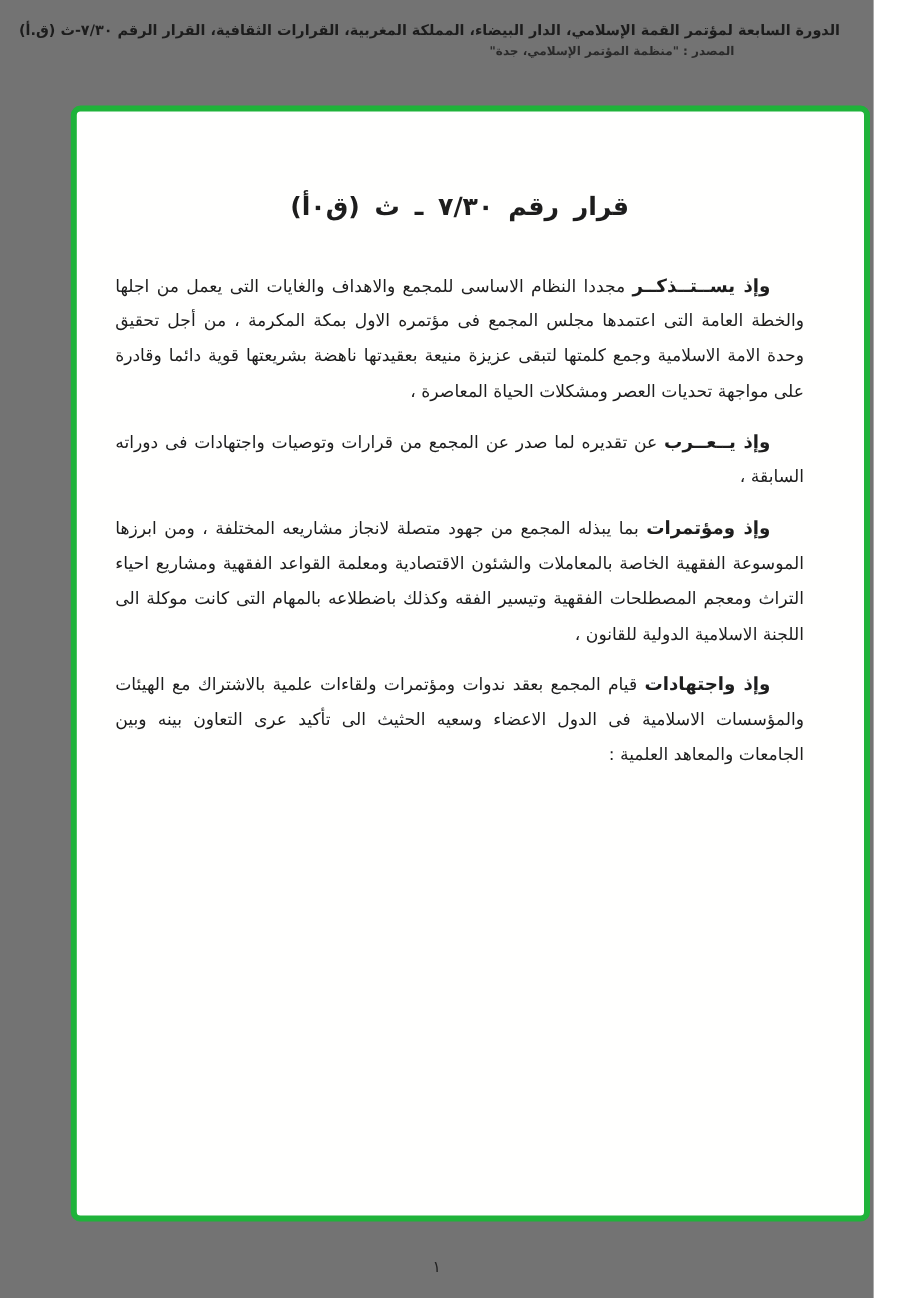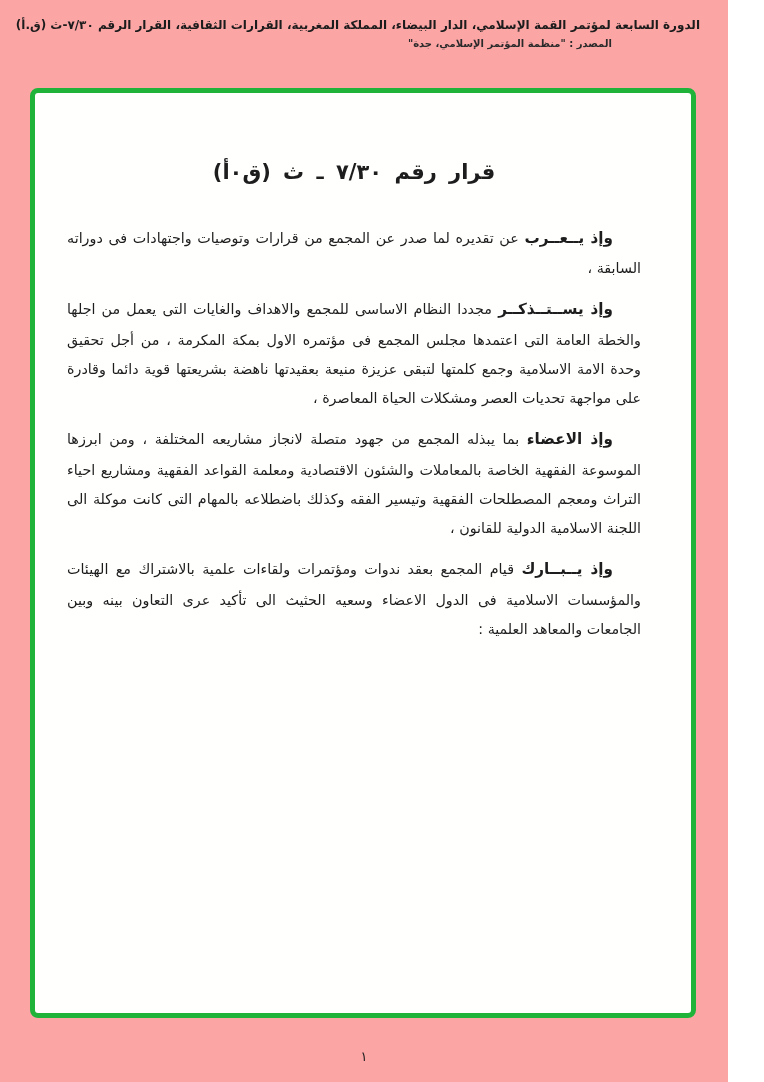--- a/index.html
+++ b/index.html
@@ -5,21 +5,21 @@
   html, body {
     margin: 0;
     padding: 0;
     background: #ffffff;
     font-family: "DejaVu Sans", sans-serif;
   }
   .page {
     position: relative;
     width: 728px;
     height: 1082px;
-    background: #fca5a5;
+    background: #737373;
     overflow: hidden;
     color: #1c1c1c;
   }
   .header {
     direction: rtl;
     text-align: center;
     padding: 16px 28px 0 28px;
   }
   .header .h1 {
     font-weight: bold;
@@ -30,21 +30,21 @@
   .header .h2 {
     font-weight: bold;
     font-size: 10px;
     margin-top: 4px;
     text-align: right;
     padding-right: 88px;
     color: #2a2a2a;
   }
   .frame {
     position: absolute;
-    left: 30px;
+    left: 59px;
     top: 88px;
     width: 666px;
     height: 930px;
     box-sizing: border-box;
     border: 5px solid #c4b5fd;
     border-radius: 8px;
     background: #fffffe;
   }
   .scan {
     direction: rtl;
@@ -99,27 +99,27 @@
 
   <div class="frame" style="border-color: rgb(31, 179, 58); background: rgb(255, 255, 254);">
     <div class="scan" dir="rtl">
 
       <div class="title-block">
         <div class="t1">قرار رقم ٧/٣٠ ـ ث (ق٠أ)</div>
       </div>
 
 
 
+      <p class="para"><b class="lead">وإذ يســتــذكــر</b> <span>مجددا النظام الاساسى للمجمع والاهداف والغايات التى يعمل من اجلها والخطة العامة التى اعتمدها مجلس المجمع فى مؤتمره الاول بمكة المكرمة ، من أجل تحقيق وحدة الامة الاسلامية وجمع كلمتها لتبقى عزيزة منيعة بعقيدتها ناهضة بشريعتها قوية دائما وقادرة على مواجهة تحديات العصر ومشكلات الحياة المعاصرة ،</span></p>
+
       <p class="para"><b class="lead">وإذ يــعــرب</b> <span>عن تقديره لما صدر عن المجمع من قرارات وتوصيات واجتهادات فى دوراته السابقة ،</span></p>
 
-      <p class="para"><b class="lead">وإذ يســتــذكــر</b> <span>مجددا النظام الاساسى للمجمع والاهداف والغايات التى يعمل من اجلها والخطة العامة التى اعتمدها مجلس المجمع فى مؤتمره الاول بمكة المكرمة ، من أجل تحقيق وحدة الامة الاسلامية وجمع كلمتها لتبقى عزيزة منيعة بعقيدتها ناهضة بشريعتها قوية دائما وقادرة على مواجهة تحديات العصر ومشكلات الحياة المعاصرة ،</span></p>
 
+      <p class="para"><b class="lead">وإذ ومؤتمرات</b> <span>بما يبذله المجمع من جهود متصلة لانجاز مشاريعه المختلفة ، ومن ابرزها الموسوعة الفقهية الخاصة بالمعاملات والشئون الاقتصادية ومعلمة القواعد الفقهية ومشاريع احياء التراث ومعجم المصطلحات الفقهية وتيسير الفقه وكذلك باضطلاعه بالمهام التى كانت موكلة الى اللجنة الاسلامية الدولية للقانون ،</span></p>
 
-      <p class="para"><b class="lead">وإذ الاعضاء</b> <span>بما يبذله المجمع من جهود متصلة لانجاز مشاريعه المختلفة ، ومن ابرزها الموسوعة الفقهية الخاصة بالمعاملات والشئون الاقتصادية ومعلمة القواعد الفقهية ومشاريع احياء التراث ومعجم المصطلحات الفقهية وتيسير الفقه وكذلك باضطلاعه بالمهام التى كانت موكلة الى اللجنة الاسلامية الدولية للقانون ،</span></p>
-
-      <p class="para"><b class="lead">وإذ يــبــارك</b> <span>قيام المجمع بعقد ندوات ومؤتمرات ولقاءات علمية بالاشتراك مع الهيئات والمؤسسات الاسلامية فى الدول الاعضاء وسعيه الحثيث الى تأكيد عرى التعاون بينه وبين الجامعات والمعاهد العلمية :</span></p>
+      <p class="para"><b class="lead">وإذ واجتهادات</b> <span>قيام المجمع بعقد ندوات ومؤتمرات ولقاءات علمية بالاشتراك مع الهيئات والمؤسسات الاسلامية فى الدول الاعضاء وسعيه الحثيث الى تأكيد عرى التعاون بينه وبين الجامعات والمعاهد العلمية :</span></p>
 
     </div>
   </div>
 
   <div class="pageno">١</div>
 
 </div>
 
 </body></html>

